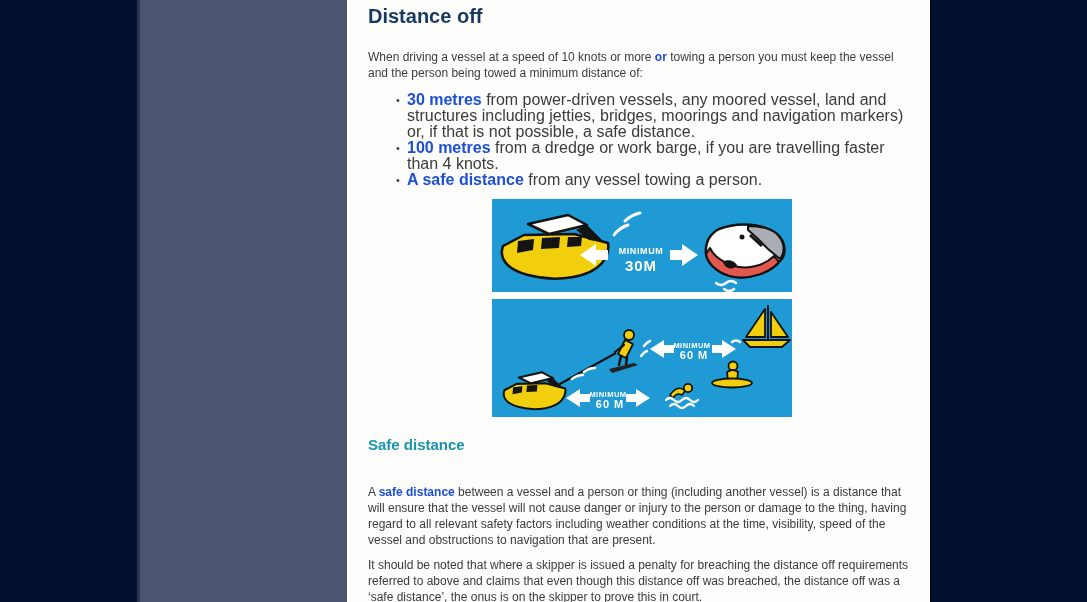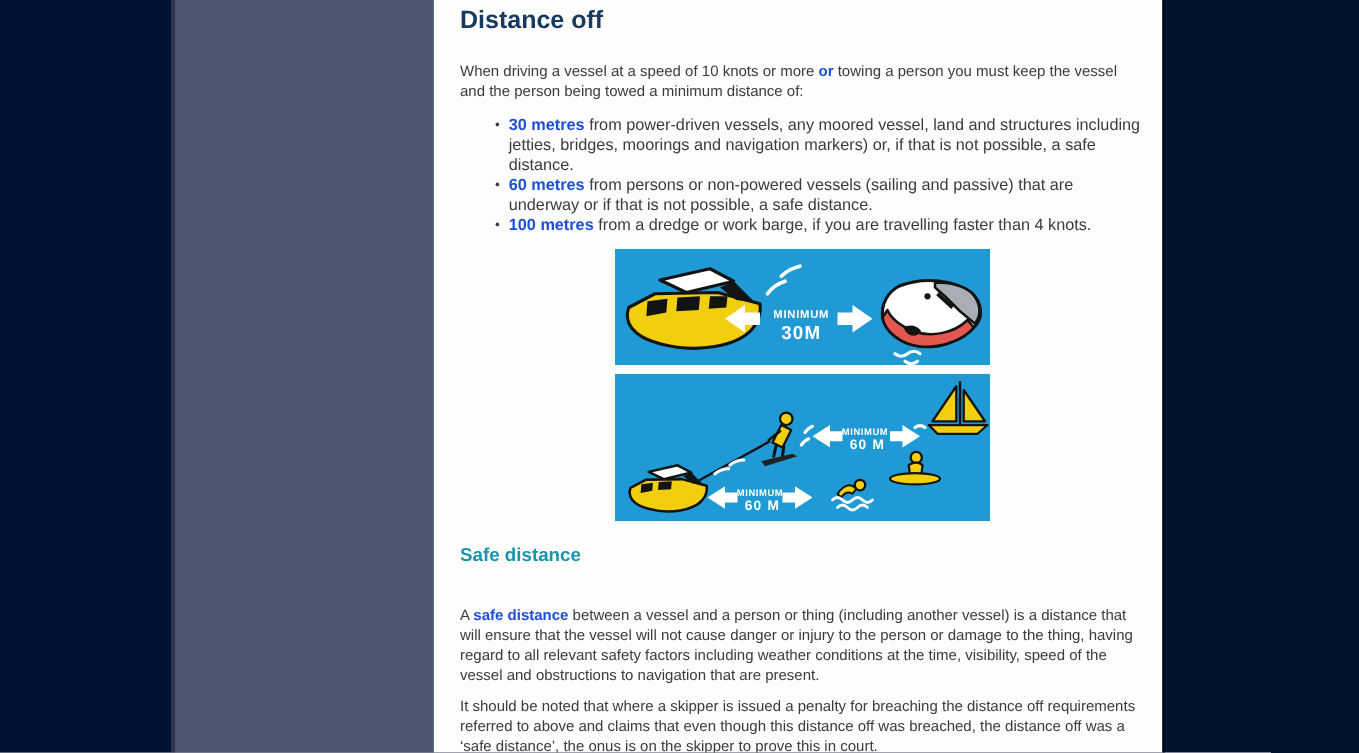--- a/index.html
+++ b/index.html
@@ -31,21 +31,21 @@
   }
   p { font-size: 12px; line-height: 16px; margin: 0; }
   .intro { margin-top: 21px; }
   ul.distance-list {
     list-style: none;
     margin: 11px 0 0 0;
     padding: 0 0 0 28px;
   }
   ul.distance-list li {
     position: relative;
-    font-size: 13px; line-height: 16px;
+    font-size: 16px; line-height: 16px;
     padding-left: 11px;
   }
   ul.distance-list li::before {
     content: "\2022";
     position: absolute; left: 0; top: 0;
     font-size: 11px;
   }
   strong { font-weight: bold; color: #1d4ed8; }
 
   figure { margin: 0; padding: 0; width: 300px; text-align: right; }
@@ -78,22 +78,22 @@
   <div class="left-strip"></div>
   <div class="side-panel"></div>
 
   <main class="content">
     <h1 class="page-title">Distance off</h1>
 
     <p class="intro"><span>When driving a vessel at a speed of 10 knots or more </span><strong>or</strong><span> towing a person you must keep the vessel and the person being towed a minimum distance of:</span></p>
 
     <ul class="distance-list">
       <li><strong>30 metres</strong><span> from power-driven vessels, any moored vessel, land and structures including jetties, bridges, moorings and navigation markers) or, if that is not possible, a safe distance.</span></li>
-      <li><strong>60 metres</strong><span> from persons or non-powered vessels (sailing and passive) that are underway or if that is not possible, a safe distance.</span></li>
       <li><strong>100 metres</strong><span> from a dredge or work barge, if you are travelling faster than 4 knots.</span></li>
+      <li><strong>A safe distance</strong><span> from any vessel towing a person.</span></li>
     </ul>
 
     <figure class="fig-30">
       <svg width="300" height="93" viewBox="0 0 300 93">
         <rect x="0" y="0" width="300" height="93" fill="#1f9ad4"></rect>
 
         <g>
           <path d="M11,47 C7,58 13,70 36,76 C66,84 98,78 110,64 C115,58 117,50 116,44 L82,35 32,36 Z" fill="#f2cf0c" stroke="#131313" stroke-width="2.5" stroke-linejoin="round"></path>
           <path d="M26,42 L42,40 41,51 25,54 Z" fill="#131313"></path>
           <path d="M50,39 L68,38 67,49 49,50 Z" fill="#131313"></path>

